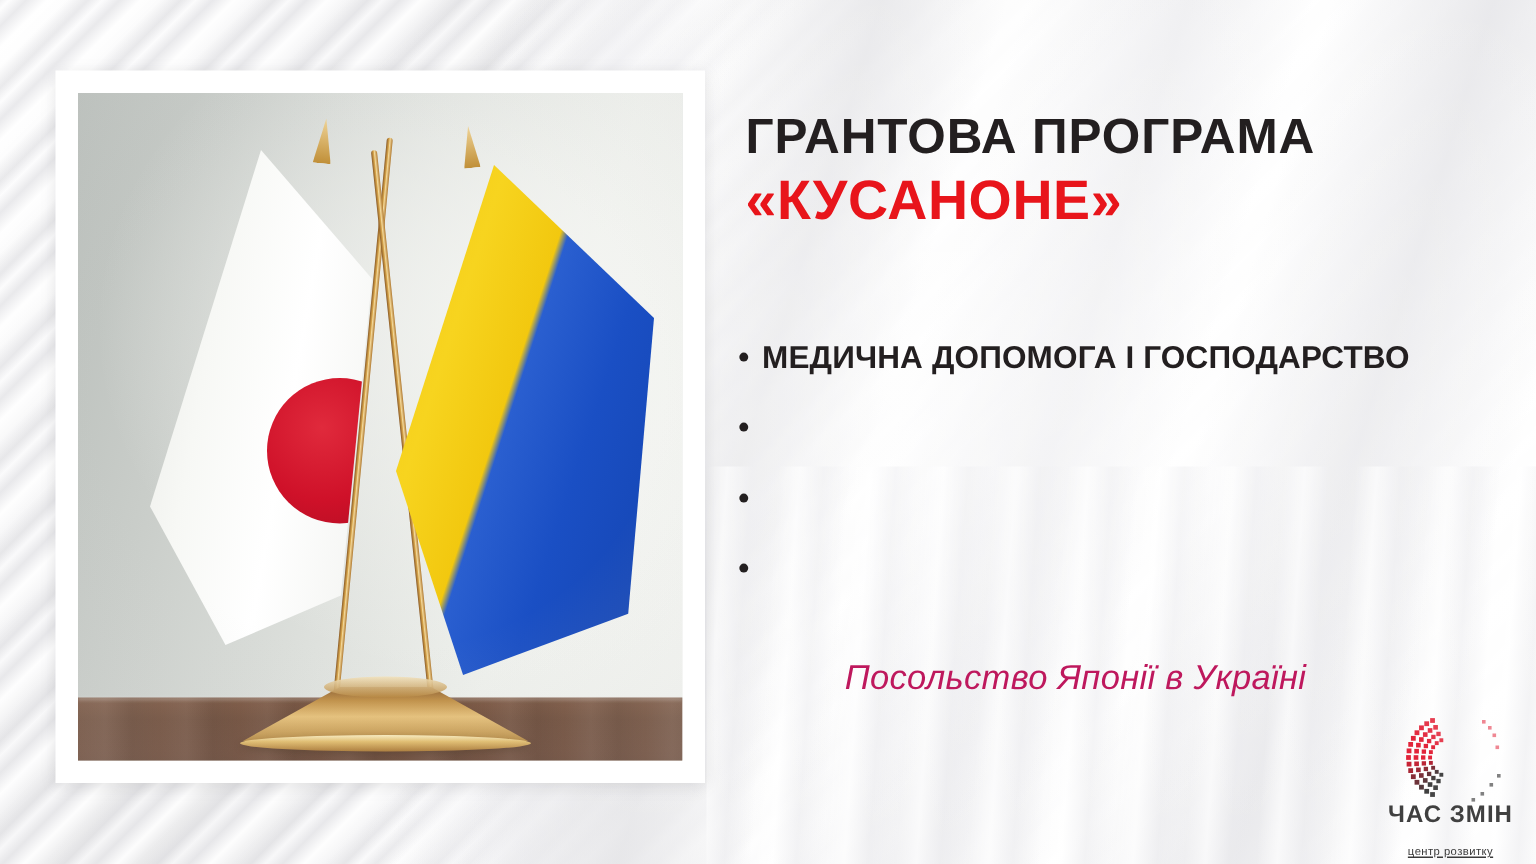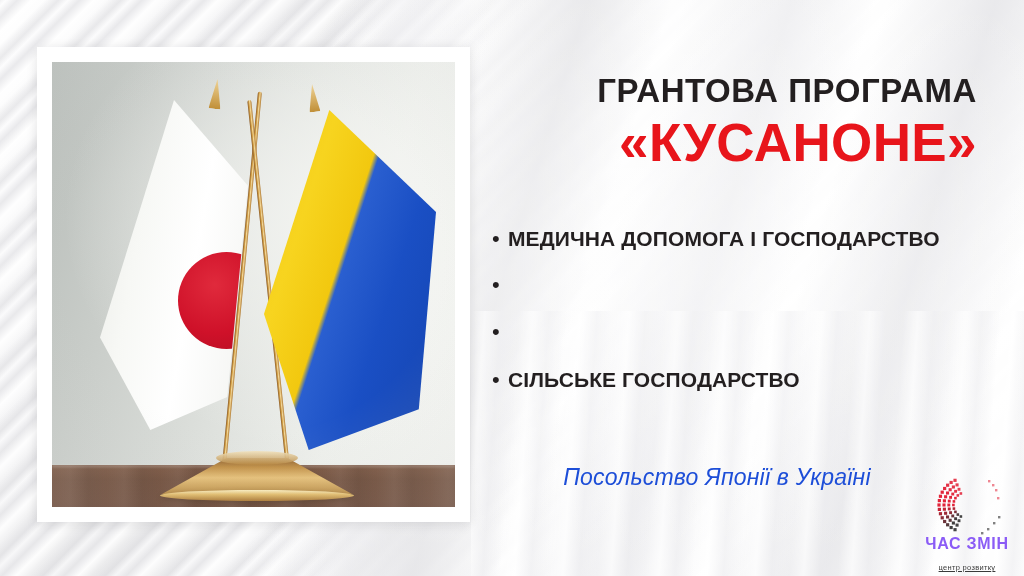--- a/index.html
+++ b/index.html
@@ -277,33 +277,33 @@
     background: radial-gradient(ellipse 85% 70% at 50% 45%,
       rgba(255,255,255,0) 55%, rgba(210,212,210,0.22) 100%);
   }
 
   
   .headline {
     position: absolute;
     left: 497px;
     top: 74px;
     width: 480px;
-    text-align: right;
+    text-align: left;
   }
   .headline-line1 {
     font-size: 33px;
     font-weight: bold;
     letter-spacing: 0.6px;
     color: #231f20;
     line-height: 1.06;
     white-space: nowrap;
   }
   .headline-line2 {
     margin-top: 6px;
-    font-size: 53px;
+    font-size: 37px;
     font-weight: bold;
     letter-spacing: 0.4px;
     color: #e8151b;
     line-height: 1.04;
     white-space: nowrap;
   }
 
   .bullets {
     position: absolute;
     left: 492px;
@@ -326,26 +326,26 @@
     font-size: 21px;
     font-weight: bold;
     letter-spacing: 0.1px;
     color: #231f20;
     white-space: nowrap;
   }
 
   .footer-note {
     position: absolute;
     left: 497px;
-    top: 464px;
+    top: 438px;
     width: 440px;
     text-align: center;
     font-size: 23px;
     font-style: italic;
-    color: #1d4ed8;
+    color: #be185d;
     letter-spacing: 0.2px;
     white-space: nowrap;
   }
 
   
   .logo {
     position: absolute;
     left: 915px;
     top: 475px;
     width: 104px;
@@ -360,21 +360,21 @@
   }
   .logo-name {
     position: absolute;
     left: 0;
     top: 60px;
     width: 104px;
     text-align: center;
     font-size: 16px;
     font-weight: bold;
     letter-spacing: 0.7px;
-    color: #8b5cf6;
+    color: #404040;
   }
   .logo-tagline {
     position: absolute;
     left: 0;
     top: 88px;
     width: 104px;
     text-align: center;
     font-size: 7.5px;
     letter-spacing: 0.3px;
     color: #3a3a3a;
@@ -428,21 +428,20 @@
       <span class="bullet-label">МЕДИЧНА ДОПОМОГА І ГОСПОДАРСТВО</span>
     </div>
     <div class="bullet-row">
       <span class="bullet-dot">•</span>
     </div>
     <div class="bullet-row">
       <span class="bullet-dot">•</span>
     </div>
     <div class="bullet-row">
       <span class="bullet-dot">•</span>
-      <span class="bullet-label">СІЛЬСЬКЕ ГОСПОДАРСТВО</span>
     </div>
   </div>
 
   <div class="footer-note">Посольство Японії в Україні</div>
 
   <div class="logo">
     <svg class="logo-mark" viewBox="0 0 74 62">
       <g id="logo-dots">
           <rect x="24.42" y="3.73" width="3.20" height="3.20" fill="rgb(226,36,58)" opacity="0.88"></rect>
           <rect x="20.53" y="5.87" width="3.20" height="3.20" fill="rgb(226,36,58)" opacity="0.91"></rect>

